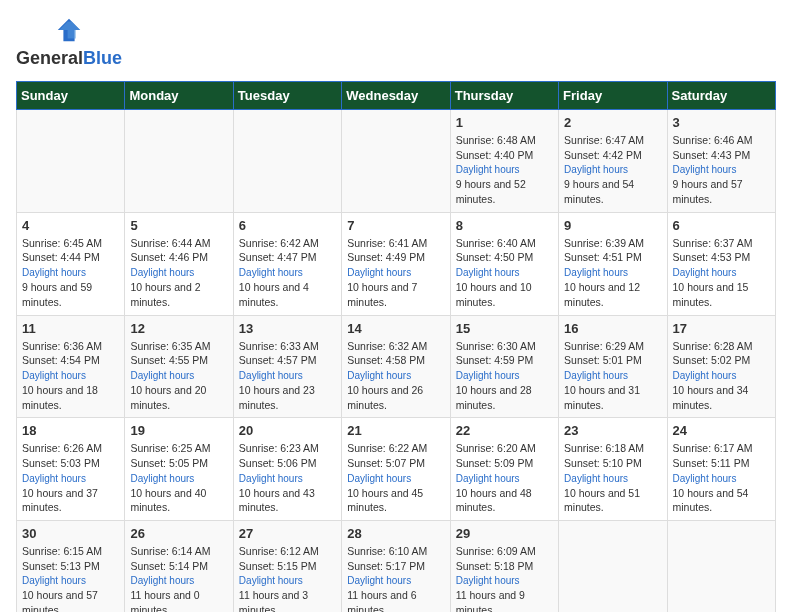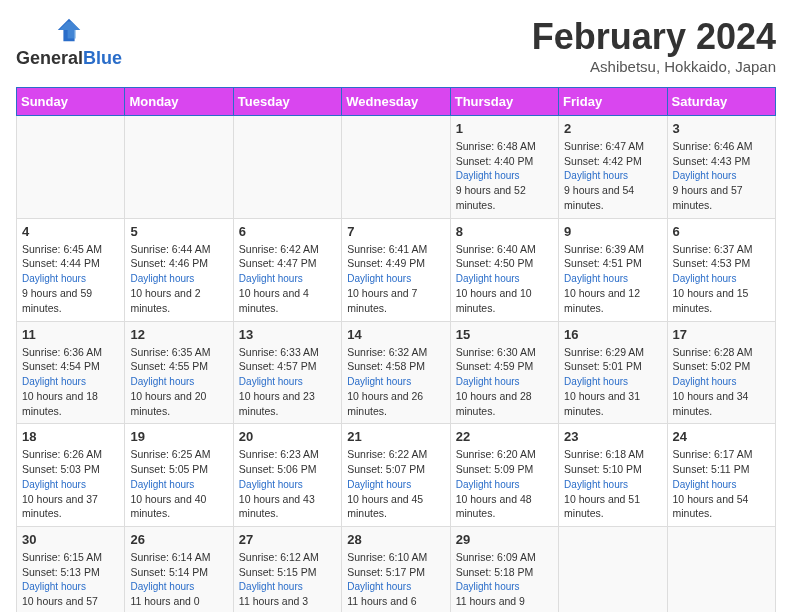--- a/index.html
+++ b/index.html
@@ -47,21 +47,21 @@
     .location-title {
       font-size: 15px;
       color: #555;
     }
     table {
       width: 100%;
       border-collapse: collapse;
       table-layout: fixed;
     }
     thead tr {
-      background-color: #d946ef;
+      background-color: #14532d;
       color: #fff;
       padding-left: 11px;
     }
     thead th {
       padding: 6px 4px;
       font-size: 13px;
       font-weight: bold;
       border: 1px solid #2a6dc9;
       text-align: left;
     }
@@ -103,24 +103,20 @@
 
 <div class="header">
   <div class="logo">
     <svg class="logo-icon" viewBox="0 0 40 40" xmlns="http://www.w3.org/2000/svg">
       <polygon points="20,4 36,20 28,20 28,36 12,36 12,20 4,20" fill="#2a6dc9"></polygon>
       <polygon points="24,8 36,20 30,20 30,32 18,32 18,20 6,20 18,8" fill="#5a9de0" opacity="0.5"></polygon>
     </svg>
     <div>
       <span class="logo-text-general">General</span><span class="logo-text-blue">Blue</span>
     </div>
-  </div>
-  <div class="title-area">
-    <div class="month-title">February 2024</div>
-    <div class="location-title">Ashibetsu, Hokkaido, Japan</div>
   </div>
 </div>
 
 <table>
   <thead>
     <tr>
       <th>Sunday</th>
       <th>Monday</th>
       <th>Tuesday</th>
       <th>Wednesday</th>

